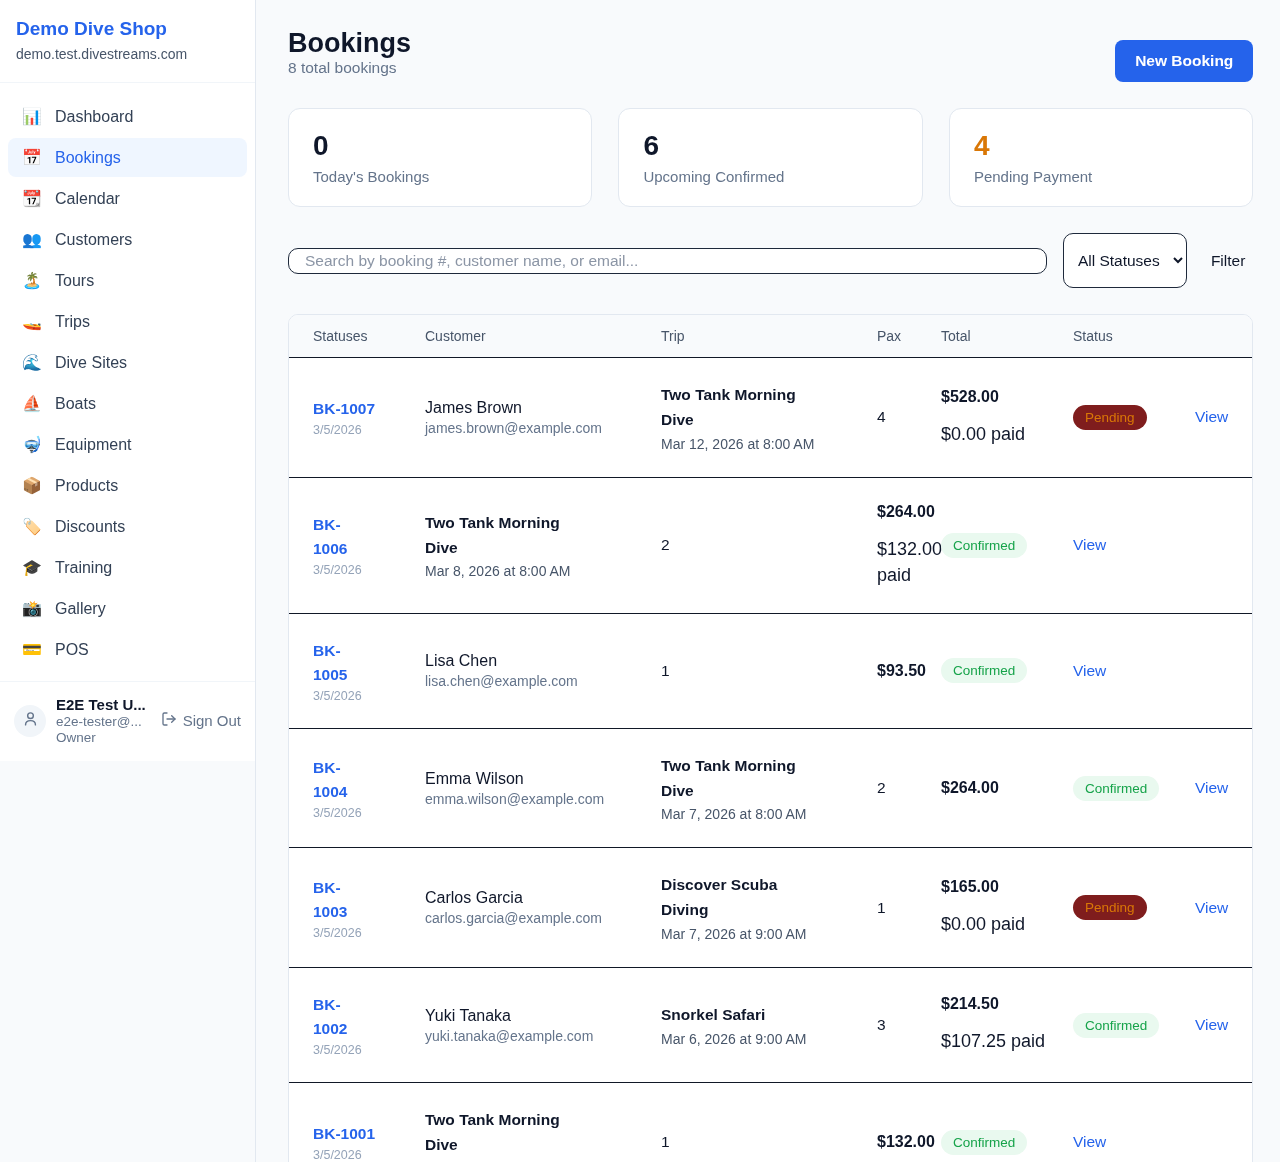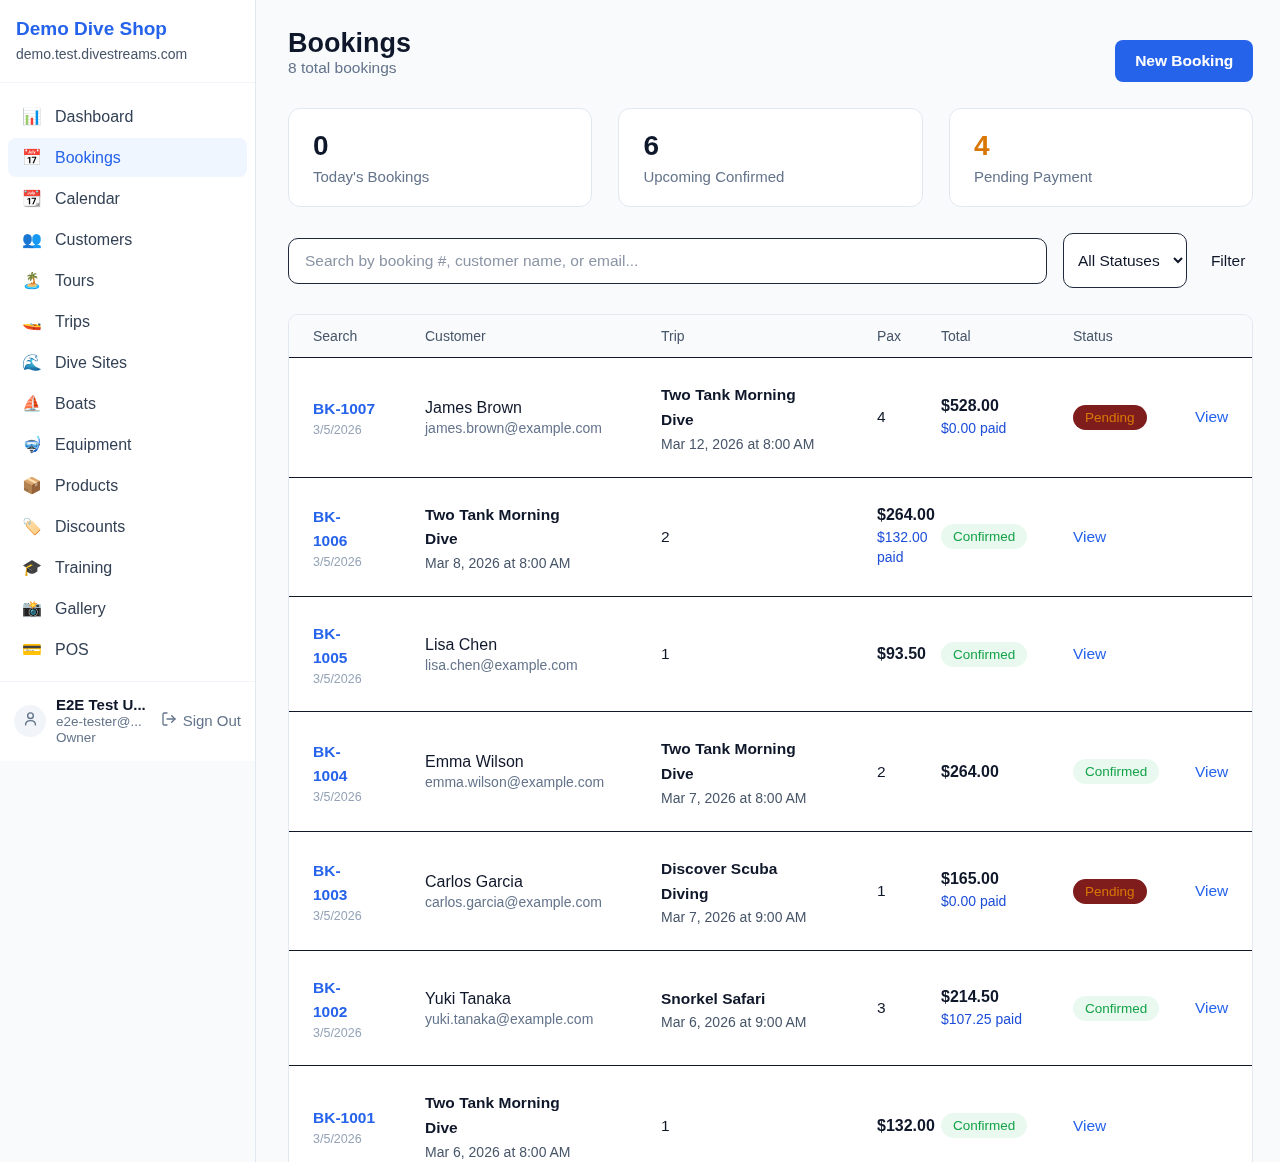--- a/index.html
+++ b/index.html
@@ -47,21 +47,21 @@
     font-family:inherit; font-size:15.5px; font-weight:600;
     padding:12px 20px; cursor:pointer; margin-top:12px;
   }
   .stats { display:grid; grid-template-columns:1fr 1fr 1fr; gap:26px; margin-bottom:26px; }
   .stat-card { background:#fff; border:1px solid #e2e8f0; border-radius:12px; padding:21px 24px; }
   .stat-value { font-size:28px; font-weight:700; color:#0f172a; }
   .stat-card.accent .stat-value { color:#d97706; }
   .stat-label { font-size:15px; color:#64748b; margin-top:6px; }
   .controls { display:flex; align-items:center; gap:16px; margin-bottom:26px; }
   .search-input {
-    flex:1; height:46px; border:1px solid #1e293b; border-radius:10px;
+    flex:1; height:26px; border:1px solid #1e293b; border-radius:10px;
     background:#fff; padding:0 16px; font-family:inherit; font-size:15.5px; color:#0f172a;
   }
   .search-input::placeholder { color:#8b95a5; }
   .status-select {
     height:55px; border:1px solid #1e293b; border-radius:10px; background:#fff;
     font-family:inherit; font-size:15.5px; color:#0f172a; padding:0 10px; cursor:pointer;
   }
   .filter-label { font-size:15.5px; color:#0f172a; padding:0 8px; cursor:pointer; }
   
   .table-card { background:#fff; border:1px solid #e2e8f0; border-radius:10px; overflow:hidden; }
@@ -75,21 +75,21 @@
   .trow { padding-top:25px; padding-bottom:25px; }
   .trow + .trow { border-top:1px solid #111827; }
   .cell-booking .bk-id { color:#2563eb; font-size:15.5px; font-weight:600; white-space:pre-line; line-height:1.55; cursor:pointer; }
   .cell-booking .bk-date { color:#94a3b8; font-size:12.5px; margin-top:2px; }
   .cust-name { font-size:16px; color:#0f172a; }
   .cust-email { font-size:14px; color:#64748b; margin-top:3px; }
   .trip-name { font-size:15.5px; font-weight:600; color:#0f172a; white-space:pre-line; line-height:1.6; }
   .trip-date { font-size:14px; color:#475569; margin-top:3px; }
   .pax { font-size:15.5px; color:#0f172a; }
   .total-amt { font-size:16px; font-weight:700; color:#0f172a; }
-  .total-paid { font-size:14px; color:#1d4ed8; margin-top:3px; white-space:pre-line; line-height:1.45; }
+  .total-paid { font-size:18px; color:#0f172a; margin-top:15px; white-space:pre-line; line-height:1.45; }
   .badge { display:inline-block; border-radius:999px; padding:5px 12px; font-size:13.5px; }
   .badge.pending { background:#7f1d1d; color:#d97706; }
   .badge.confirmed { background:#e9f9ef; color:#16a34a; }
   .view-link { color:#2563eb; font-size:15.5px; font-weight:500; cursor:pointer; }
 </style>
 </head>
 <body>
 
 <aside class="sidebar">
   <div class="sidebar-panel">
@@ -223,21 +223,21 @@
   <div class="controls">
     <input class="search-input" type="text" placeholder="Search by booking #, customer name, or email..." style="">
     <select class="status-select">
       <option>All Statuses</option>
     </select>
     <span class="filter-label">Filter</span>
   </div>
 
   <div class="table-card">
     <div class="thead">
-      <div>Search</div>
+      <div>Statuses</div>
       <div>Customer</div>
       <div>Trip</div>
       <div>Pax</div>
       <div>Total</div>
       <div>Status</div>
       <div></div>
     </div>
     <div id="rows-root">
   <div class="trow">
     <div class="cell-booking">

